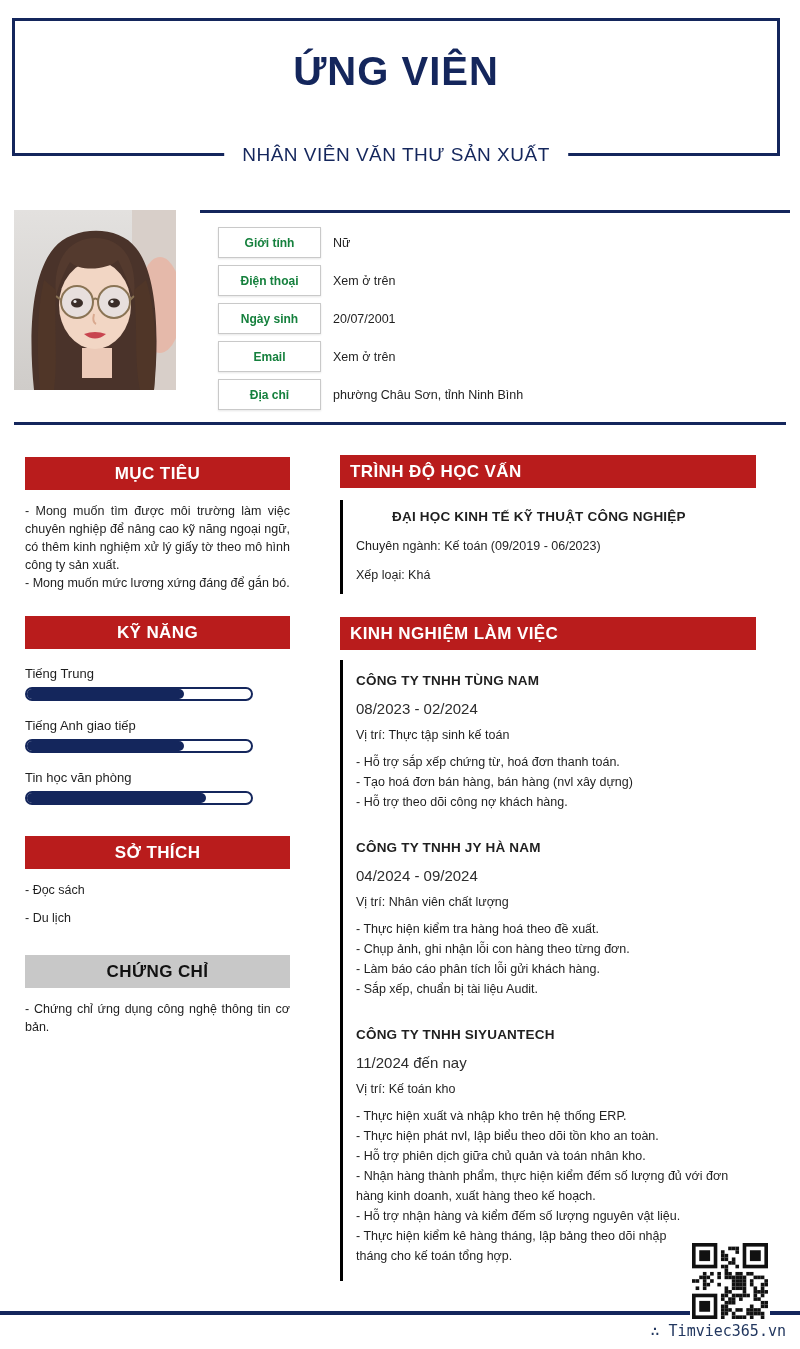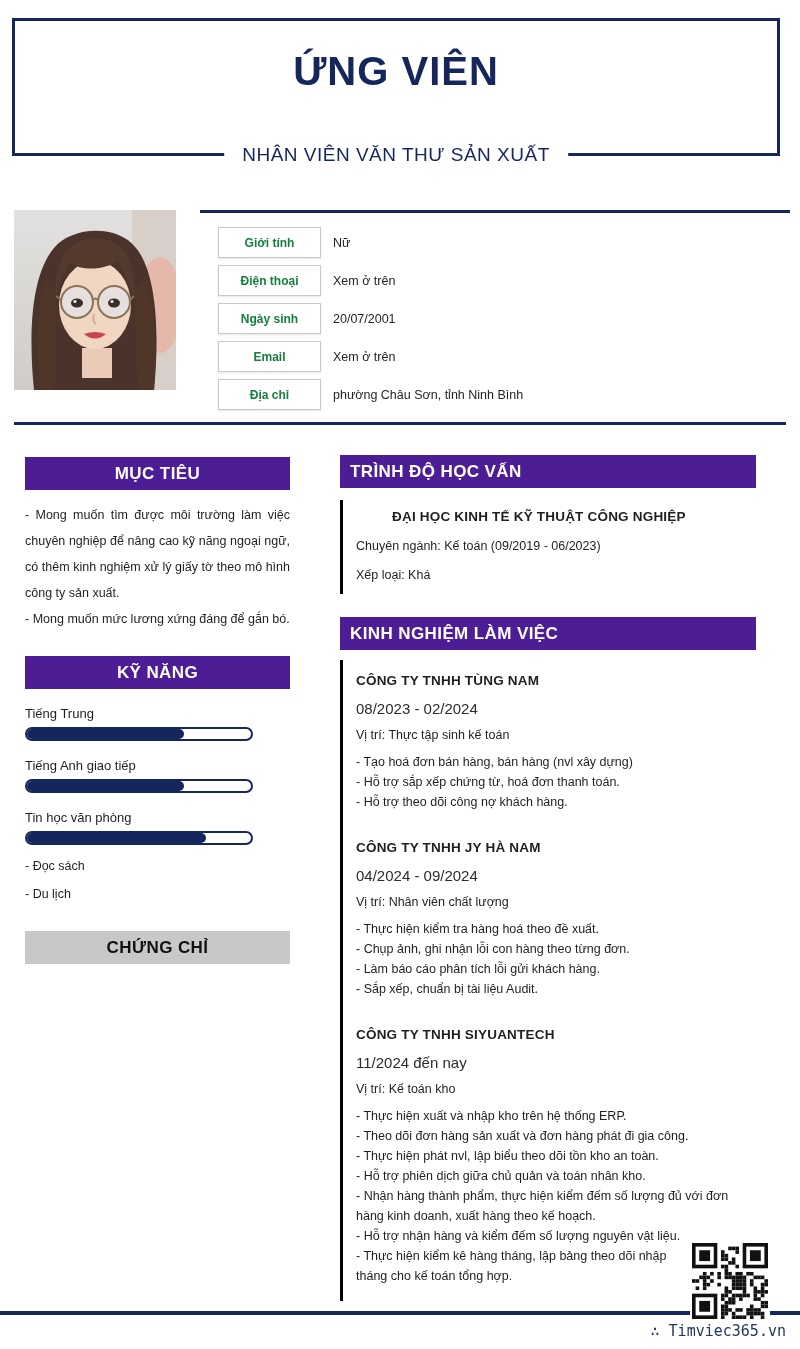--- a/index.html
+++ b/index.html
@@ -36,27 +36,27 @@
     display:flex; align-items:center; justify-content:center;
     color:#15803d; font-weight:bold; font-size:12px; background:#fff;
   }
   .info-value { margin-left:12px; font-size:12.5px; color:#1f1f1f; }
   
   .main-divider { position:absolute; left:14px; top:422px; width:772px; height:3px; background:#14265c; }
   
   .left-col  { position:absolute; left:25px;  top:457px; width:265px; }
   .right-col { position:absolute; left:340px; top:455px; width:416px; }
   .sec-head {
-    height:33px; line-height:33px; background:#4c1d95; color:#ffffff;
+    height:33px; line-height:33px; background:#b91c1c; color:#ffffff;
     text-align:center; font-size:17px; font-weight:600; letter-spacing:0.4px;
   }
   .sec-head.gray { background:#c8c8c8; color:#111111; }
   .sec-head.left-align { text-align:left; padding-left:10px; }
   .para-wrap { margin-top:12px; }
-  .para-item { font-size:12.5px; line-height:26px; text-align:justify; }
+  .para-item { font-size:12.5px; line-height:18px; text-align:justify; }
   
   .skills-head { margin-top:24px; }
   .skill-item { margin-top:17px; }
   .skill-name { font-size:13px; }
   .skill-bar {
     margin-top:6px; width:228px; height:14px;
     border:2px solid #14265c; border-radius:99px; background:#ffffff; position:relative;
   }
   .skill-fill { position:absolute; left:0; top:0; height:10px; border-radius:99px; background:#14265c; }
   
@@ -185,66 +185,69 @@
           </div>
         </div>
         <div class="skill-item">
           <div class="skill-name">Tin học văn phòng</div>
           <div class="skill-bar">
             <div class="skill-fill" style="width: 80%;"></div>
           </div>
         </div>
       </div>
 
+    <div class="sec-head hobby-head">SỞ THÍCH</div>
     <div class="hobby-list" id="hobby-list">
         <div class="hobby-item">- Đọc sách</div>
         <div class="hobby-item">- Du lịch</div>
       </div>
 
     <div class="sec-head gray cert-head">CHỨNG CHỈ</div>
+    <div class="para-wrap" id="cert-list">
+        <div class="para-item">- Chứng chỉ ứng dụng công nghệ thông tin cơ bản.</div>
+      </div>
   </div>
 
   <div class="right-col">
     <div class="sec-head left-align">TRÌNH ĐỘ HỌC VẤN</div>
     <div class="block edu-block">
       <div class="edu-school">ĐẠI HỌC KINH TẾ KỸ THUẬT CÔNG NGHIỆP</div>
       <div class="edu-line">Chuyên ngành: Kế toán (09/2019 - 06/2023)</div>
       <div class="edu-line">Xếp loại: Khá</div>
     </div>
 
     <div class="sec-head left-align exp-head">KINH NGHIỆM LÀM VIỆC</div>
     <div class="block exp-block" id="jobs-list">
         <div class="job-entry">
           <div class="job-company">CÔNG TY TNHH TÙNG NAM</div>
           <div class="job-period">08/2023 - 02/2024</div>
           <div class="job-position">Vị trí: Thực tập sinh kế toán</div>
           <div class="job-duties">
+            <div class="job-duty">- Hỗ trợ sắp xếp chứng từ, hoá đơn thanh toán.</div>
             <div class="job-duty">- Tạo hoá đơn bán hàng, bán hàng (nvl xây dựng)</div>
-            <div class="job-duty">- Hỗ trợ sắp xếp chứng từ, hoá đơn thanh toán.</div>
             <div class="job-duty">- Hỗ trợ theo dõi công nợ khách hàng.</div>
           </div>
         </div>
         <div class="job-entry">
           <div class="job-company">CÔNG TY TNHH JY HÀ NAM</div>
           <div class="job-period">04/2024 - 09/2024</div>
           <div class="job-position">Vị trí: Nhân viên chất lượng</div>
           <div class="job-duties">
             <div class="job-duty">- Thực hiện kiểm tra hàng hoá theo đề xuất.</div>
             <div class="job-duty">- Chụp ảnh, ghi nhận lỗi con hàng theo từng đơn.</div>
             <div class="job-duty">- Làm báo cáo phân tích lỗi gửi khách hàng.</div>
             <div class="job-duty">- Sắp xếp, chuẩn bị tài liệu Audit.</div>
           </div>
         </div>
         <div class="job-entry">
           <div class="job-company">CÔNG TY TNHH SIYUANTECH</div>
           <div class="job-period">11/2024 đến nay</div>
           <div class="job-position">Vị trí: Kế toán kho</div>
           <div class="job-duties">
             <div class="job-duty">- Thực hiện xuất và nhập kho trên hệ thống ERP.</div>
-            <div class="job-duty">- Theo dõi đơn hàng sản xuất và đơn hàng phát đi gia công.</div>
             <div class="job-duty">- Thực hiện phát nvl, lập biểu theo dõi tồn kho an toàn.</div>
             <div class="job-duty">- Hỗ trợ phiên dịch giữa chủ quản và toán nhân kho.</div>
             <div class="job-duty">- Nhận hàng thành phẩm, thực hiện kiểm đếm số lượng đủ với đơn hàng kinh doanh, xuất hàng theo kế hoạch.</div>
             <div class="job-duty">- Hỗ trợ nhận hàng và kiểm đếm số lượng nguyên vật liệu.</div>
             <div class="job-duty narrow">- Thực hiện kiểm kê hàng tháng, lập bảng theo dõi nhập tháng cho kế toán tổng hợp.</div>
           </div>
         </div>
       </div>
   </div>
 

